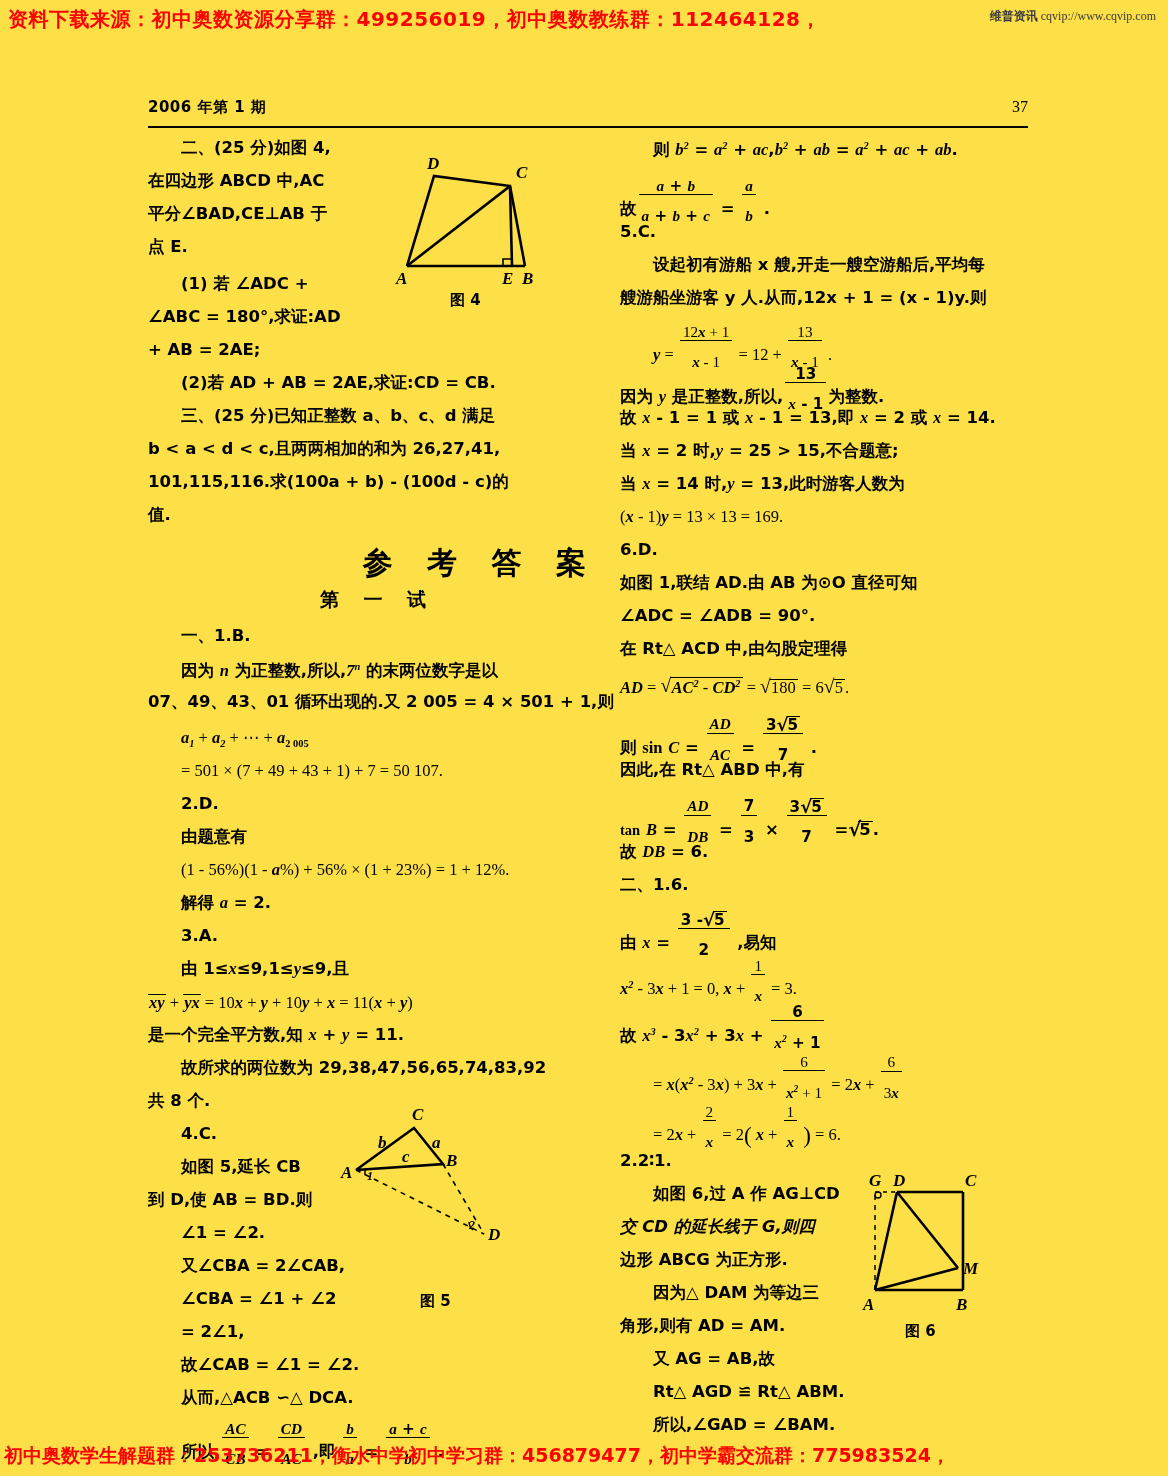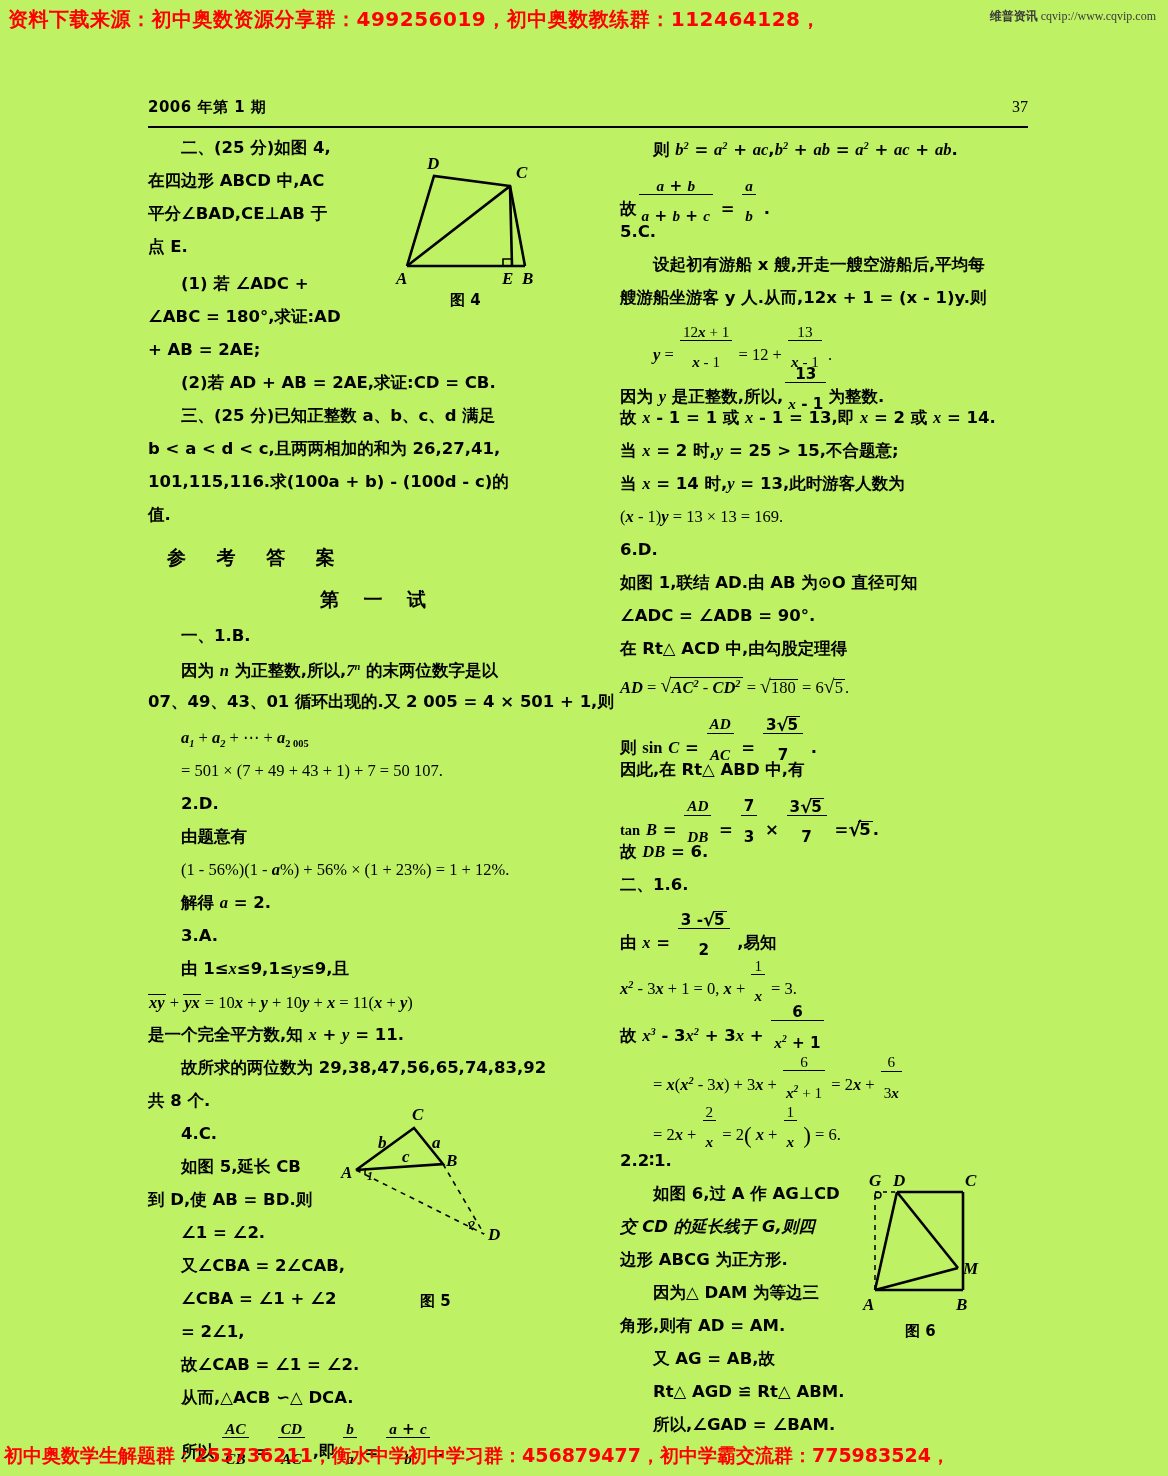--- a/index.html
+++ b/index.html
@@ -4,21 +4,21 @@
 <style>
   html, body {
     margin: 0;
     padding: 0;
     background: #ffffff;
   }
   .page {
     position: relative;
     width: 1168px;
     height: 1476px;
-    background: #bef264;
+    background: #fde047;
     font-family: "Liberation Serif", "DejaVu Serif", serif;
     color: #000000;
     overflow: hidden;
   }
 
   
   .banner-top {
     position: absolute;
     left: 8px;
     top: 6px;
@@ -103,26 +103,26 @@
     font-size: 16.5px;
   }
   .ind { padding-left: 33px; }
   .cn  { font-family: "DejaVu Sans", "Liberation Sans", sans-serif; font-weight: bold; }
   .it  { font-style: italic; font-weight: bold; font-family: "Liberation Serif", serif; }
   .rm  { font-family: "Liberation Serif", serif; }
 
   
   .heading-main {
     position: absolute;
-    left: 7px;
+    left: 0;
     width: 450px;
-    text-align: left;
-    font-family: "DejaVu Sans", sans-serif;
-    font-weight: bold;
-    font-size: 19px;
+    text-align: right;
+    font-family: "DejaVu Sans", sans-serif;
+    font-weight: bold;
+    font-size: 30px;
     letter-spacing: 12px;
     text-indent: 12px;
   }
   .heading-sub {
     position: absolute;
     left: 0;
     width: 450px;
     text-align: center;
     font-family: "DejaVu Sans", sans-serif;
     font-weight: bold;

